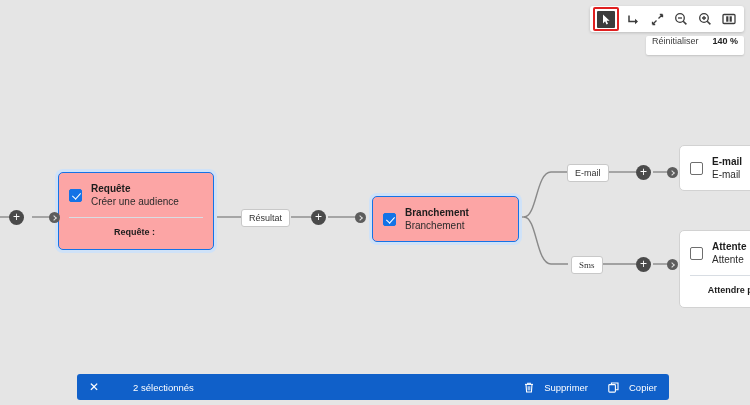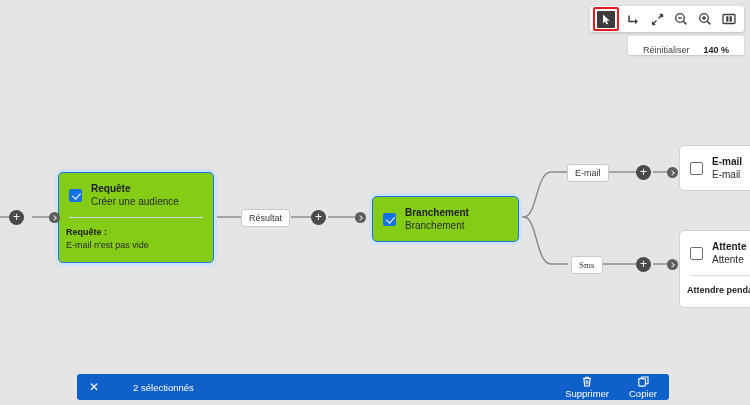--- a/index.html
+++ b/index.html
@@ -49,40 +49,40 @@
     width: 18px; height: 17px;
     background: #3c3c3c;
     display: flex; align-items: center; justify-content: center;
     border-radius: 1px;
   }
   .reset-bar {
     position: absolute; top: 36px; right: 6px;
     height: 19px;
     background: #ffffff;
     border-radius: 2px;
-    display: flex; align-items: flex-end;
-    padding: 0 15px;
+    display: flex; align-items: flex-start;
+    padding: 0 6px;
     gap: 14px;
     box-shadow: 0 1px 2px rgba(0,0,0,.15);
     font-size: 9px;
     color: #3d3d3d;
     z-index: 40;
   }
   .reset-bar .pct { font-weight: bold; color: #222; }
 
   
   .node {
     position: absolute;
     background: #ffffff;
     border: 1px solid #d2d2d2;
     border-radius: 5px;
     z-index: 20;
   }
   .node.selected {
-    background: #84cc16;
+    background: #fca5a5;
     border: 1.5px solid #1473e6;
     box-shadow: 0 0 0 3px #cfe2f8;
   }
   .node-head {
     display: flex; align-items: center;
     padding: 9px 10px 9px 10px;
     gap: 9px;
   }
   .cbx {
     width: 13px; height: 13px;
@@ -114,20 +114,21 @@
   .node-sub {
     font-size: 10px; color: #2b2b2b;
     white-space: nowrap;
   }
   .node-divider {
     height: 1px; background: #d8dde3; margin: 0 10px;
   }
   .node-body {
     padding: 8px 10px 10px 7px;
     line-height: 1.45;
+    text-align: center;
   }
   .body-label { font-size: 9px; font-weight: bold; color: #1d1d1d; }
   .body-text  { font-size: 9px; color: #2b2b2b; white-space: nowrap; }
 
   
   .chip {
     position: absolute;
     background: #ffffff;
     border: 1px solid #c8c8c8;
     border-radius: 3px;
@@ -176,22 +177,22 @@
     border-radius: 3px;
     display: flex; align-items: center;
     padding: 0 12px;
     z-index: 50;
     color: #fff;
   }
   .selbar-left { display: flex; align-items: center; gap: 10px; }
   .selbar-right { margin-left: auto; display: flex; align-items: center; gap: 20px; }
   .sel-count { font-size: 9.5px; margin-left: 24px; }
   .sel-action {
-    display: flex; align-items: center; gap: 1px;
-    font-size: 9.5px; cursor: pointer; flex-direction: column;
+    display: flex; gap: 10px;
+    font-size: 9.5px; cursor: pointer;
   }
   .x-icon { font-size: 12px; line-height: 1; cursor: pointer; }
   svg.ico { display: block; }
 </style>
 </head>
 <body>
 
 <div id="canvas">
 
   <svg id="edges" viewBox="0 0 750 405" xmlns="http://www.w3.org/2000/svg">
@@ -285,21 +286,20 @@
     <div class="node-head">
       <div class="cbx checked"></div>
       <div class="node-titles">
         <div class="node-title">Requête</div>
         <div class="node-sub">Créer une audience</div>
       </div>
     </div>
     <div class="node-divider"></div>
     <div class="node-body">
       <div class="body-label">Requête :</div>
-      <div class="body-text">E-mail n'est pas vide</div>
     </div>
   </div>
 
   <div class="chip" style="left:241px; top:209px;">Résultat</div>
   <div class="plus" style="left:311px; top:210px;">
       <span>+</span>
     </div>
   <div class="port" style="left:355px; top:212px;"></div>
 
   <div class="node selected" style="left:372px; top:196px; width:147px;">

